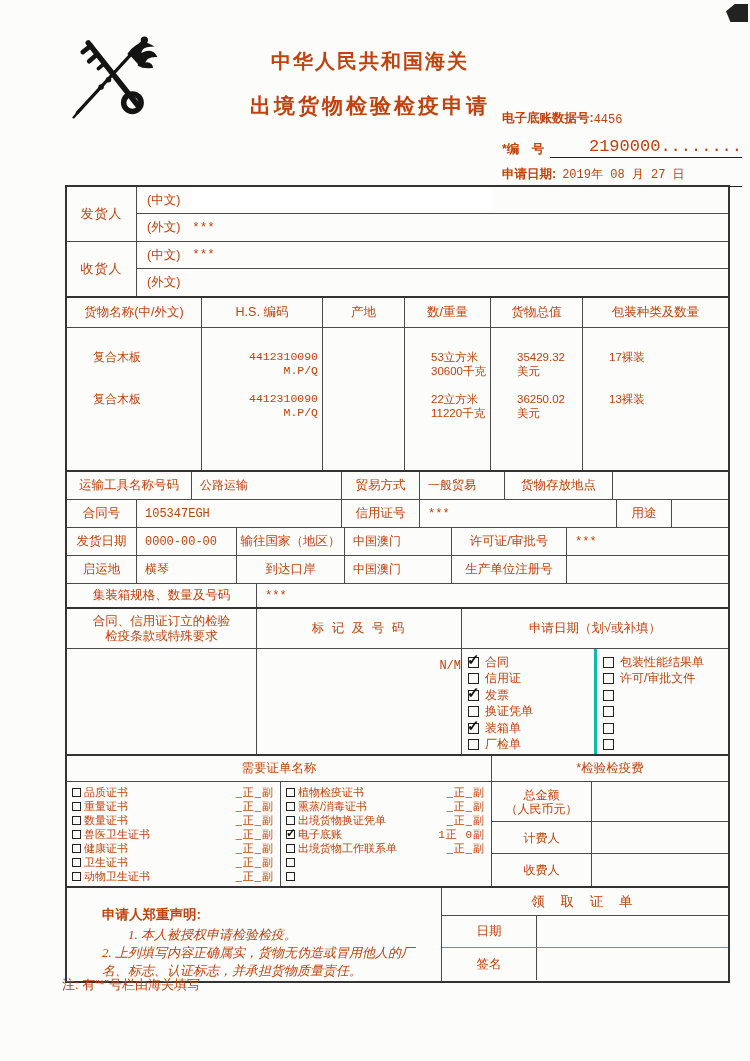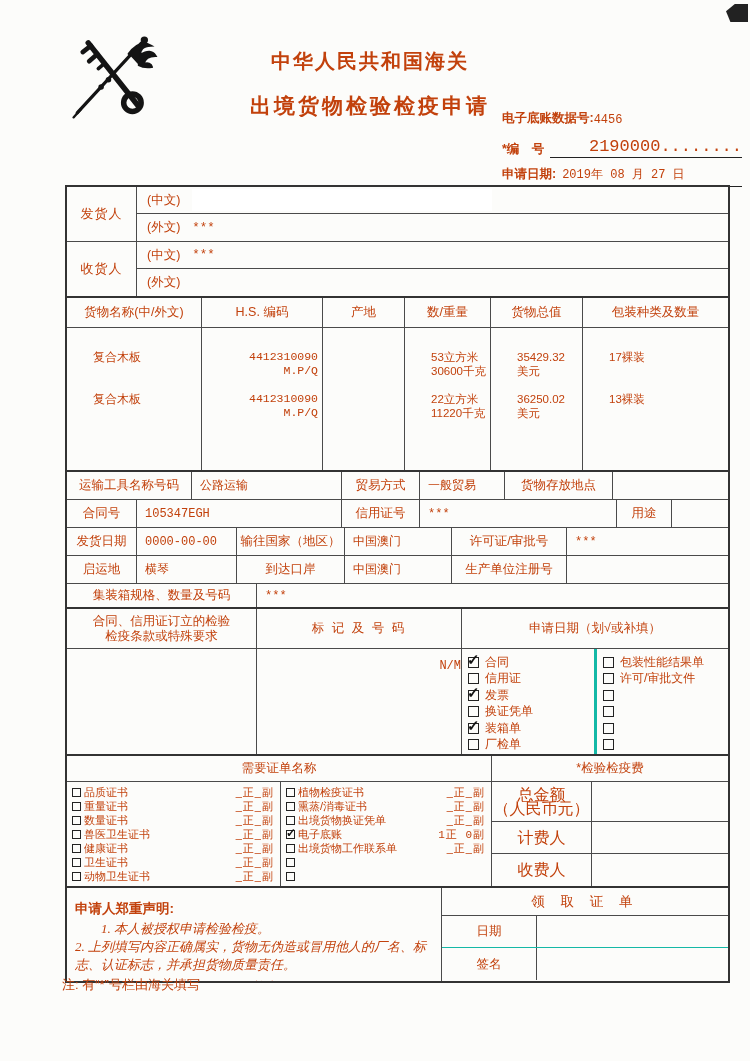--- a/index.html
+++ b/index.html
@@ -83,25 +83,25 @@
   .cert-list { padding-top:3px; }
   .cert-row { display:flex; align-items:center; height:14px; font-size:11px; padding:0 6px 0 5px; }
   .cert-row .cb { width:9px; height:9px; border-width:1.2px; }
   .cert-row .cb.checked::after { font-size:12px; top:-5px; left:-1px; }
   .cert-label { margin-left:3px; white-space:nowrap; }
   .cert-copies { margin-left:auto; white-space:nowrap; font-size:11px; letter-spacing:1px; }
   .fee-row { display:grid; grid-template-columns:100px auto; border-bottom:1px solid #4a4a4a; }
   .fee-row:last-child { border-bottom:none; }
   .fee-row > div:first-child { border-right:1px solid #4a4a4a; }
   .fee-lbl { display:flex; align-items:center; justify-content:center;
-    font-size:16px; text-align:center; white-space:pre-line; line-height:14px; }
+    font-size:12px; text-align:center; white-space:pre-line; line-height:14px; }
 
   
   .dcols { grid-template-columns:375px auto; }
-  .decl { padding:12px 8px; font-size:13px; }
+  .decl { padding:18px 8px; font-size:13px;margin-left:27px; }
   .decl-title { font-size:13.5px; font-weight:bold; margin-bottom:2px; }
   .decl-hand { font-family:"Liberation Serif", serif; font-style:italic;
     font-size:13px; line-height:18px; }
   .decl-hand .ind { text-indent:2em; display:block; }
   .sig-line { display:flex; justify-content:flex-end; margin-top:4px; padding-right:30px; }
   .sigline { display:inline-block; width:120px; border-bottom:1.5px solid #222; height:14px; }
   .pickup-head { height:28px; border-bottom:1px solid #4a4a4a; display:flex;
     align-items:center; justify-content:center; font-size:13.5px; letter-spacing:6px; }
   .pickup-row { display:grid; grid-template-columns:95px auto; height:32px; border-bottom:1px solid #14b8a6; }
   .pickup-row:last-child { border-bottom:none; }

